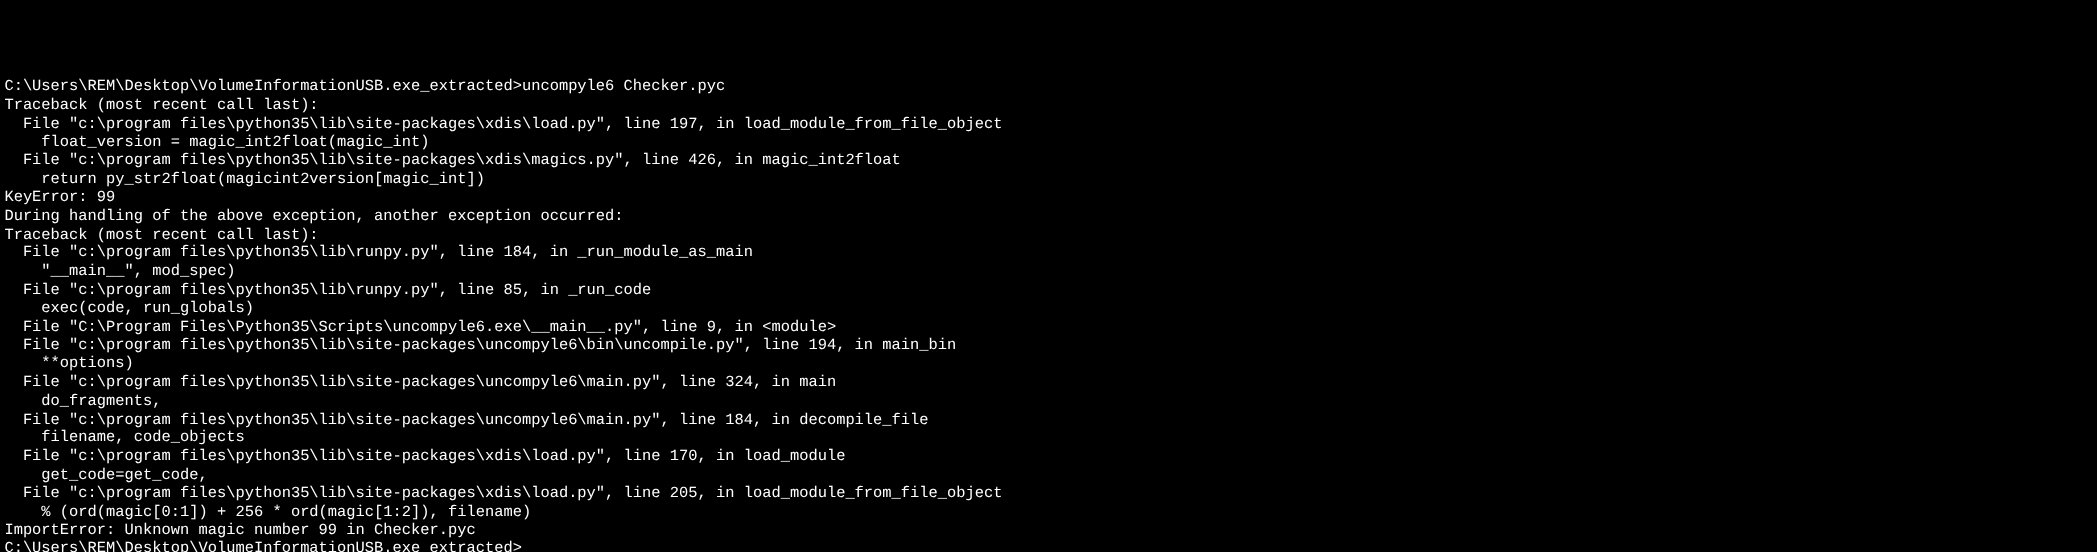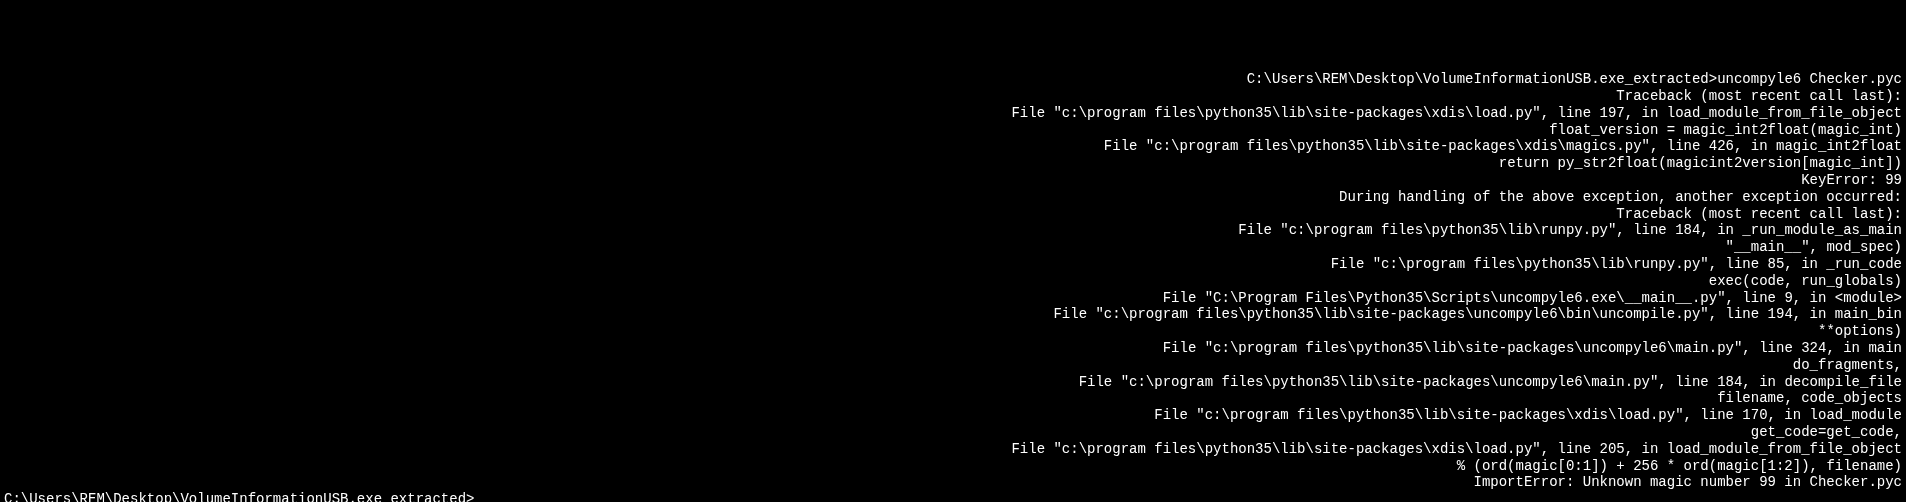--- a/index.html
+++ b/index.html
@@ -14,21 +14,20 @@
       font-size: 14px;
       line-height: 1.2;
       padding: 4px;
       width: 1906px;
       height: 502px;
       overflow: hidden;
       white-space: pre;
     }
     .terminal-line {
       display: block;
-      text-align: right;
     }
   </style>
 </head>
 <body>
 
 
 
 <div><span class="terminal-line">C:\Users\REM\Desktop\VolumeInformationUSB.exe_extracted&gt;uncompyle6 Checker.pyc</span><span class="terminal-line">Traceback (most recent call last):</span><span class="terminal-line">  File "c:\program files\python35\lib\site-packages\xdis\load.py", line 197, in load_module_from_file_object</span><span class="terminal-line">    float_version = magic_int2float(magic_int)</span><span class="terminal-line">  File "c:\program files\python35\lib\site-packages\xdis\magics.py", line 426, in magic_int2float</span><span class="terminal-line">    return py_str2float(magicint2version[magic_int])</span><span class="terminal-line">KeyError: 99</span><span class="terminal-line"></span><span class="terminal-line">During handling of the above exception, another exception occurred:</span><span class="terminal-line"></span><span class="terminal-line">Traceback (most recent call last):</span><span class="terminal-line">  File "c:\program files\python35\lib\runpy.py", line 184, in _run_module_as_main</span><span class="terminal-line">    "__main__", mod_spec)</span><span class="terminal-line">  File "c:\program files\python35\lib\runpy.py", line 85, in _run_code</span><span class="terminal-line">    exec(code, run_globals)</span><span class="terminal-line">  File "C:\Program Files\Python35\Scripts\uncompyle6.exe\__main__.py", line 9, in &lt;module&gt;</span><span class="terminal-line">  File "c:\program files\python35\lib\site-packages\uncompyle6\bin\uncompile.py", line 194, in main_bin</span><span class="terminal-line">    **options)</span><span class="terminal-line">  File "c:\program files\python35\lib\site-packages\uncompyle6\main.py", line 324, in main</span><span class="terminal-line">    do_fragments,</span><span class="terminal-line">  File "c:\program files\python35\lib\site-packages\uncompyle6\main.py", line 184, in decompile_file</span><span class="terminal-line">    filename, code_objects</span><span class="terminal-line">  File "c:\program files\python35\lib\site-packages\xdis\load.py", line 170, in load_module</span><span class="terminal-line">    get_code=get_code,</span><span class="terminal-line">  File "c:\program files\python35\lib\site-packages\xdis\load.py", line 205, in load_module_from_file_object</span><span class="terminal-line">    % (ord(magic[0:1]) + 256 * ord(magic[1:2]), filename)</span><span class="terminal-line">ImportError: Unknown magic number 99 in Checker.pyc</span><span class="terminal-line"></span><span>C:\Users\REM\Desktop\VolumeInformationUSB.exe_extracted&gt;</span></div>
 
 

